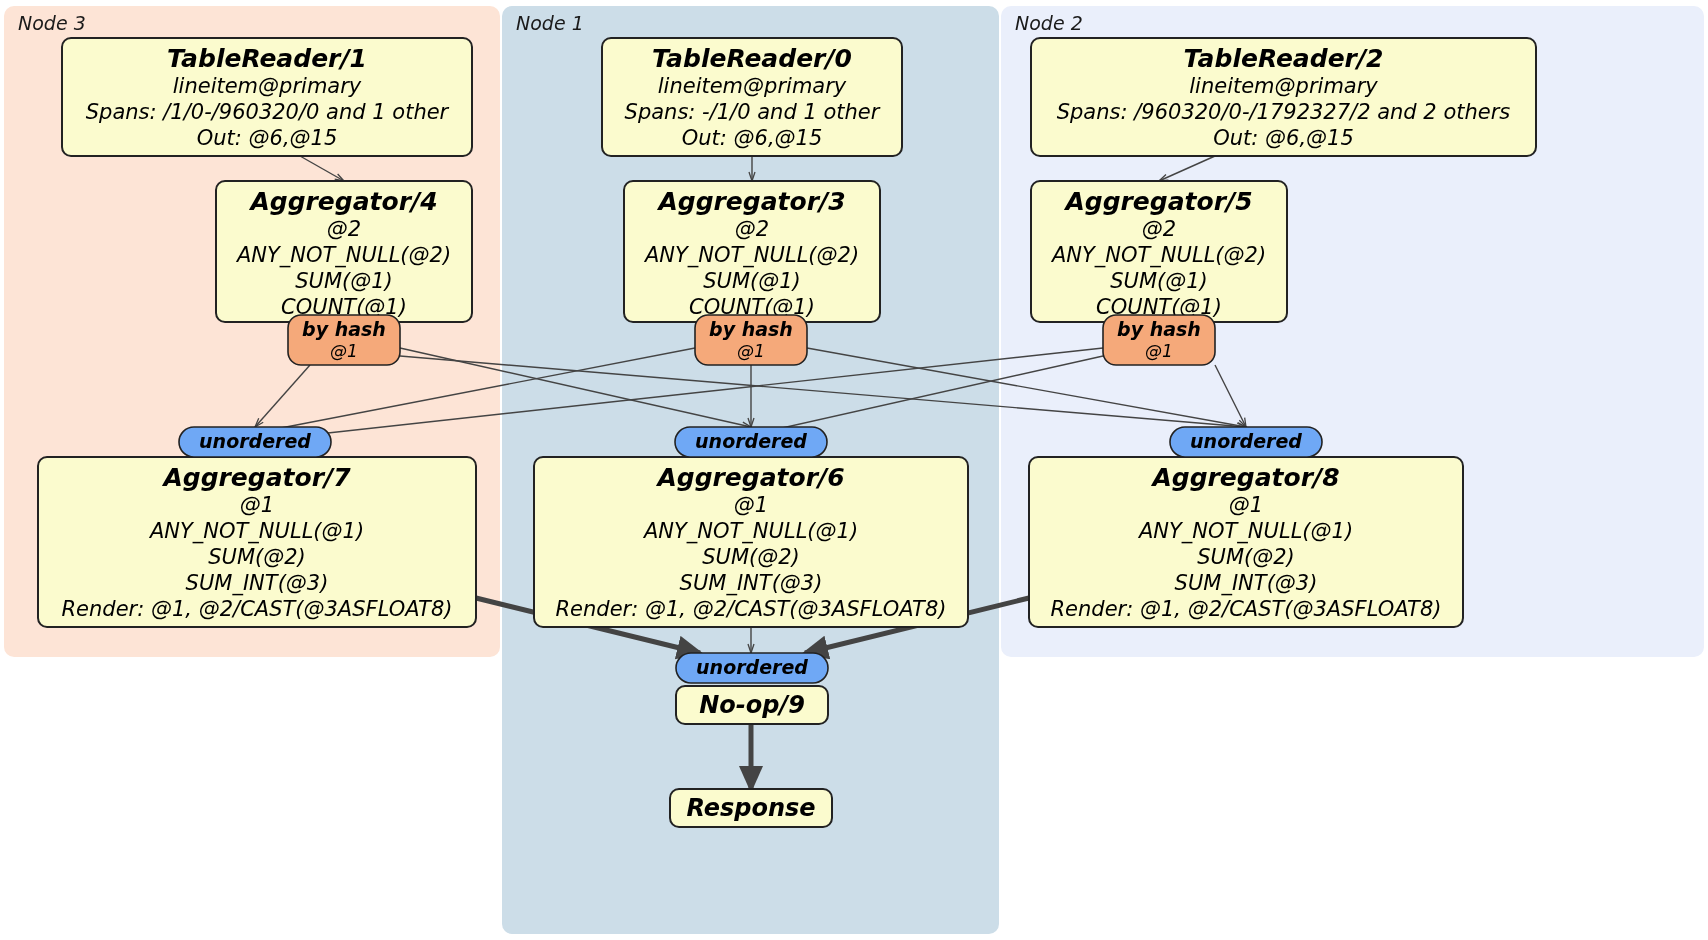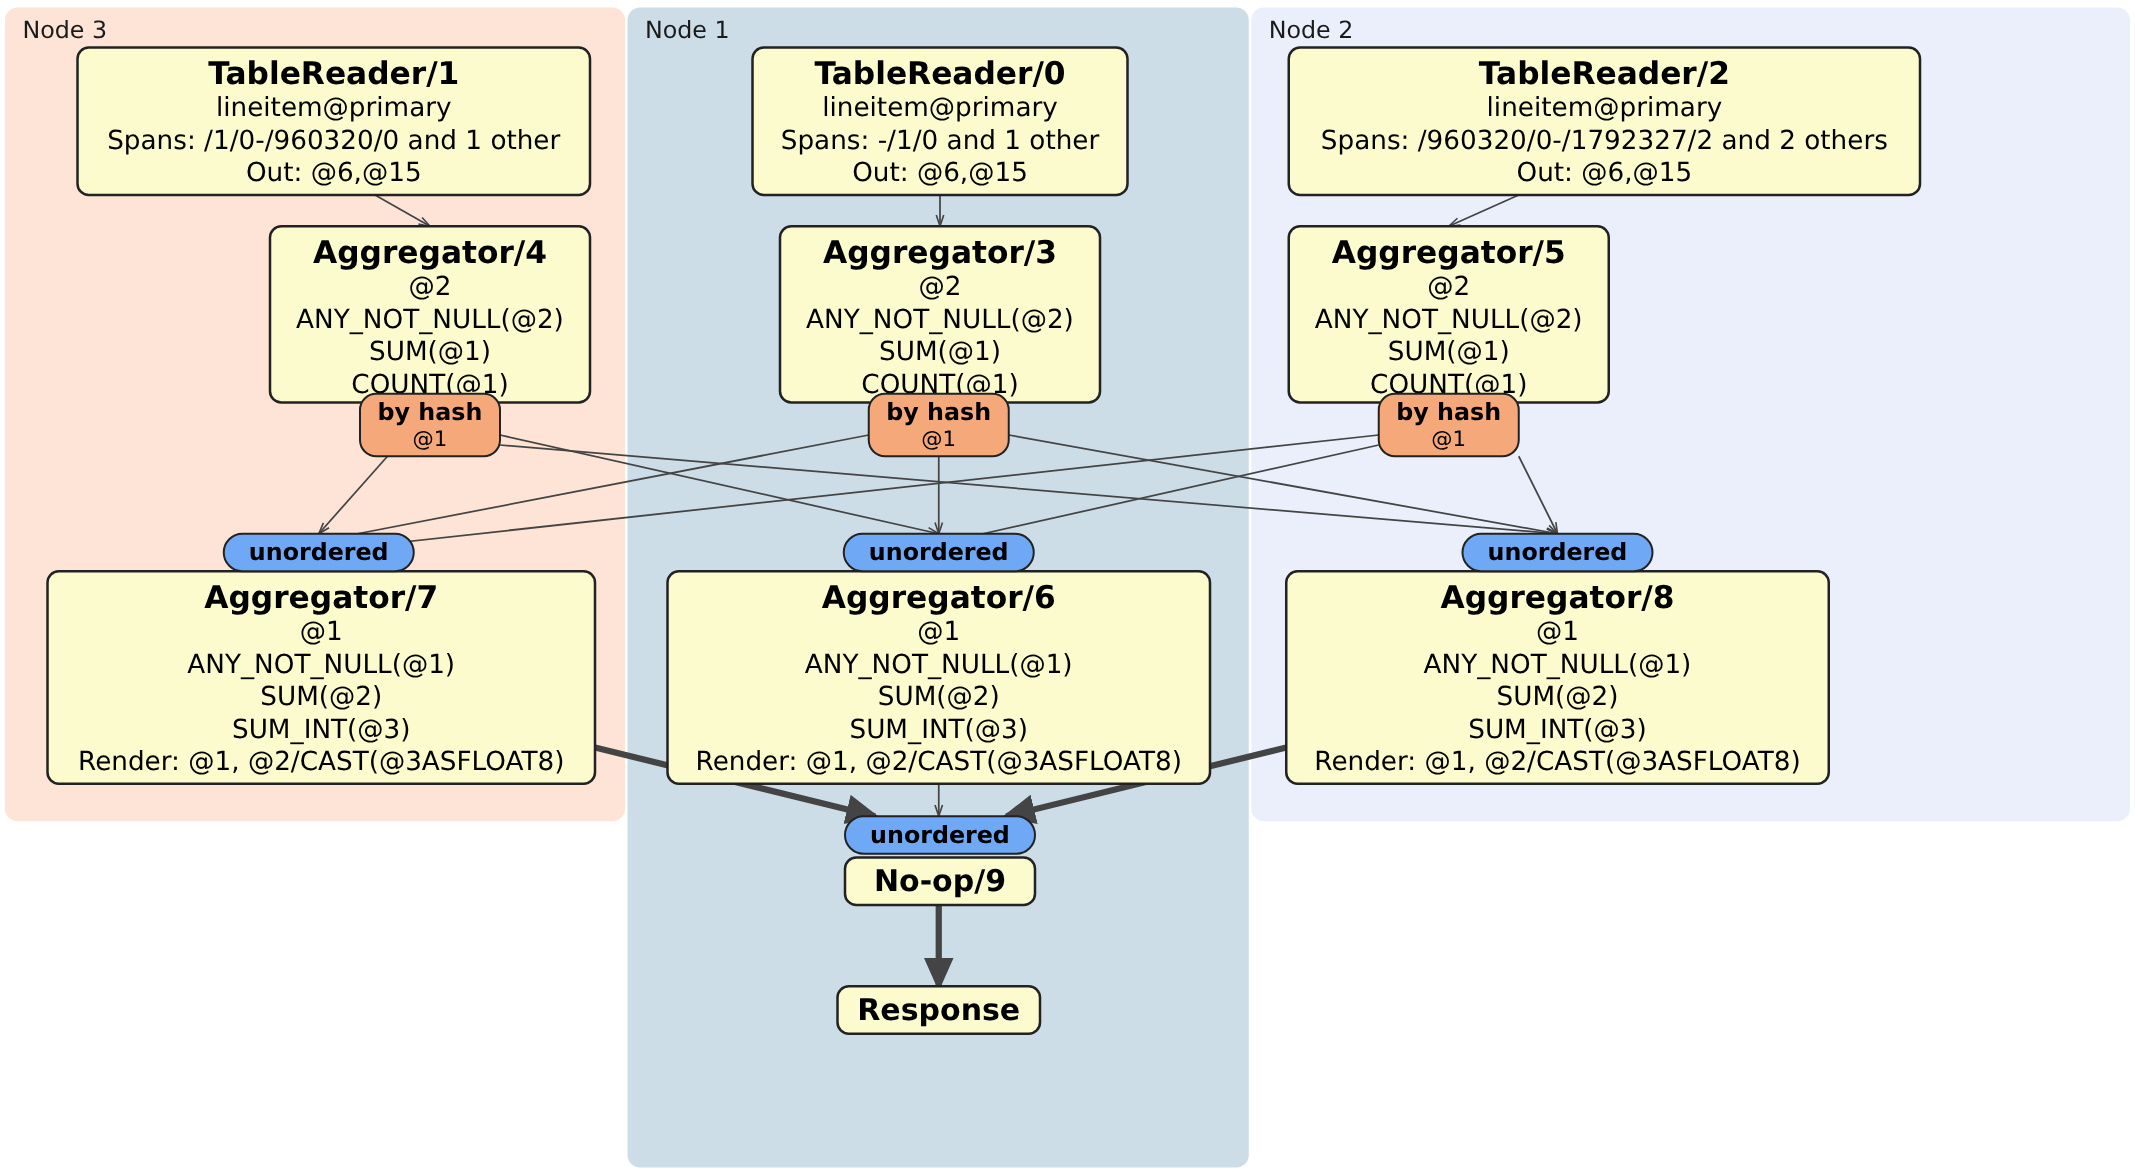--- a/index.html
+++ b/index.html
@@ -1,17 +1,17 @@
 <!DOCTYPE html>
 <html><head>
 <meta charset="utf-8">
 <style>
   html,body{margin:0;padding:0;background:#ffffff;}
   body{width:1708px;height:940px;font-family:"DejaVu Sans","Liberation Sans",sans-serif;overflow:hidden;}
-  #stage{position:relative;width:1708px;height:940px;}
+  #stage{position:relative;width:1708px;height:940px;font-style:italic;}
   svg{position:absolute;left:0;top:0;width:1708px;height:940px;}
   .panel-label{font-size:19px;fill:#1a1a1a;font-family:"DejaVu Sans","Liberation Sans",sans-serif;}
   .box-title{font-size:25px;font-weight:bold;fill:#000;font-family:"DejaVu Sans","Liberation Sans",sans-serif;}
   .box-line{font-size:21px;fill:#000;font-family:"DejaVu Sans","Liberation Sans",sans-serif;}
   .pill-title{font-size:19px;font-weight:bold;fill:#000;font-family:"DejaVu Sans","Liberation Sans",sans-serif;}
   .pill-sub{font-size:17px;fill:#000;font-family:"DejaVu Sans","Liberation Sans",sans-serif;}
   .small-box-title{font-size:24px;font-weight:bold;fill:#000;font-family:"DejaVu Sans","Liberation Sans",sans-serif;}
 </style>
 </head>
 <body>

